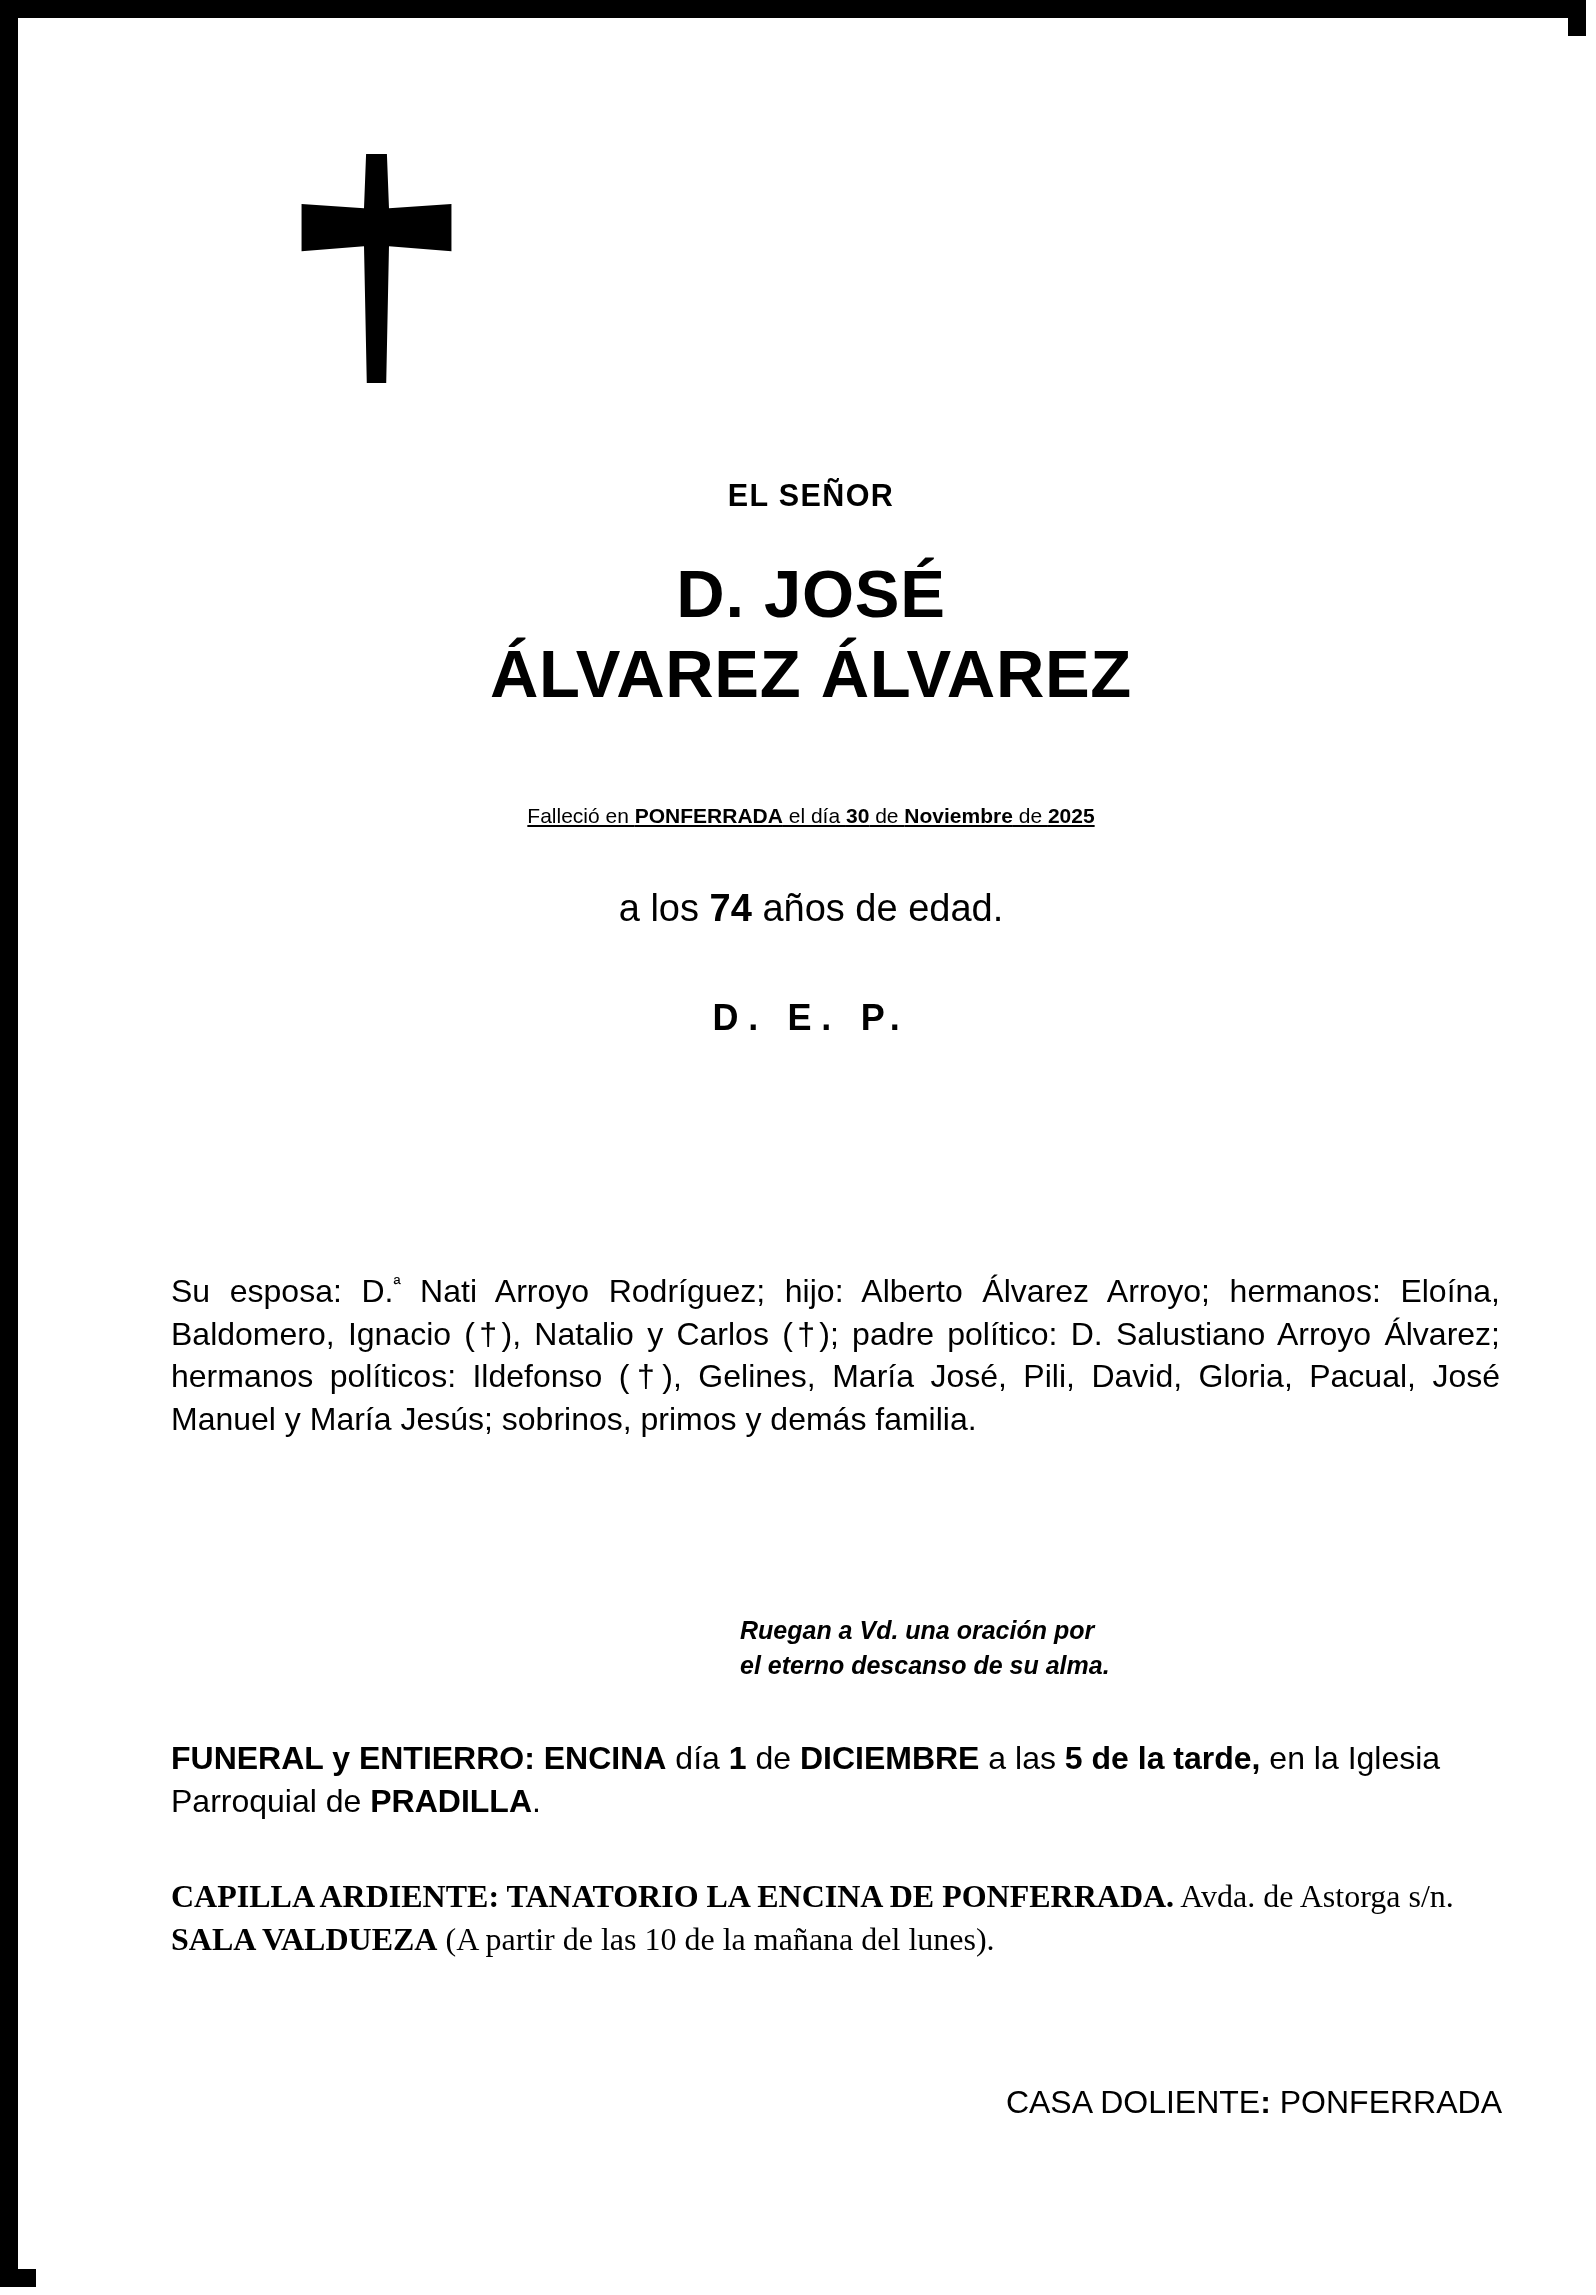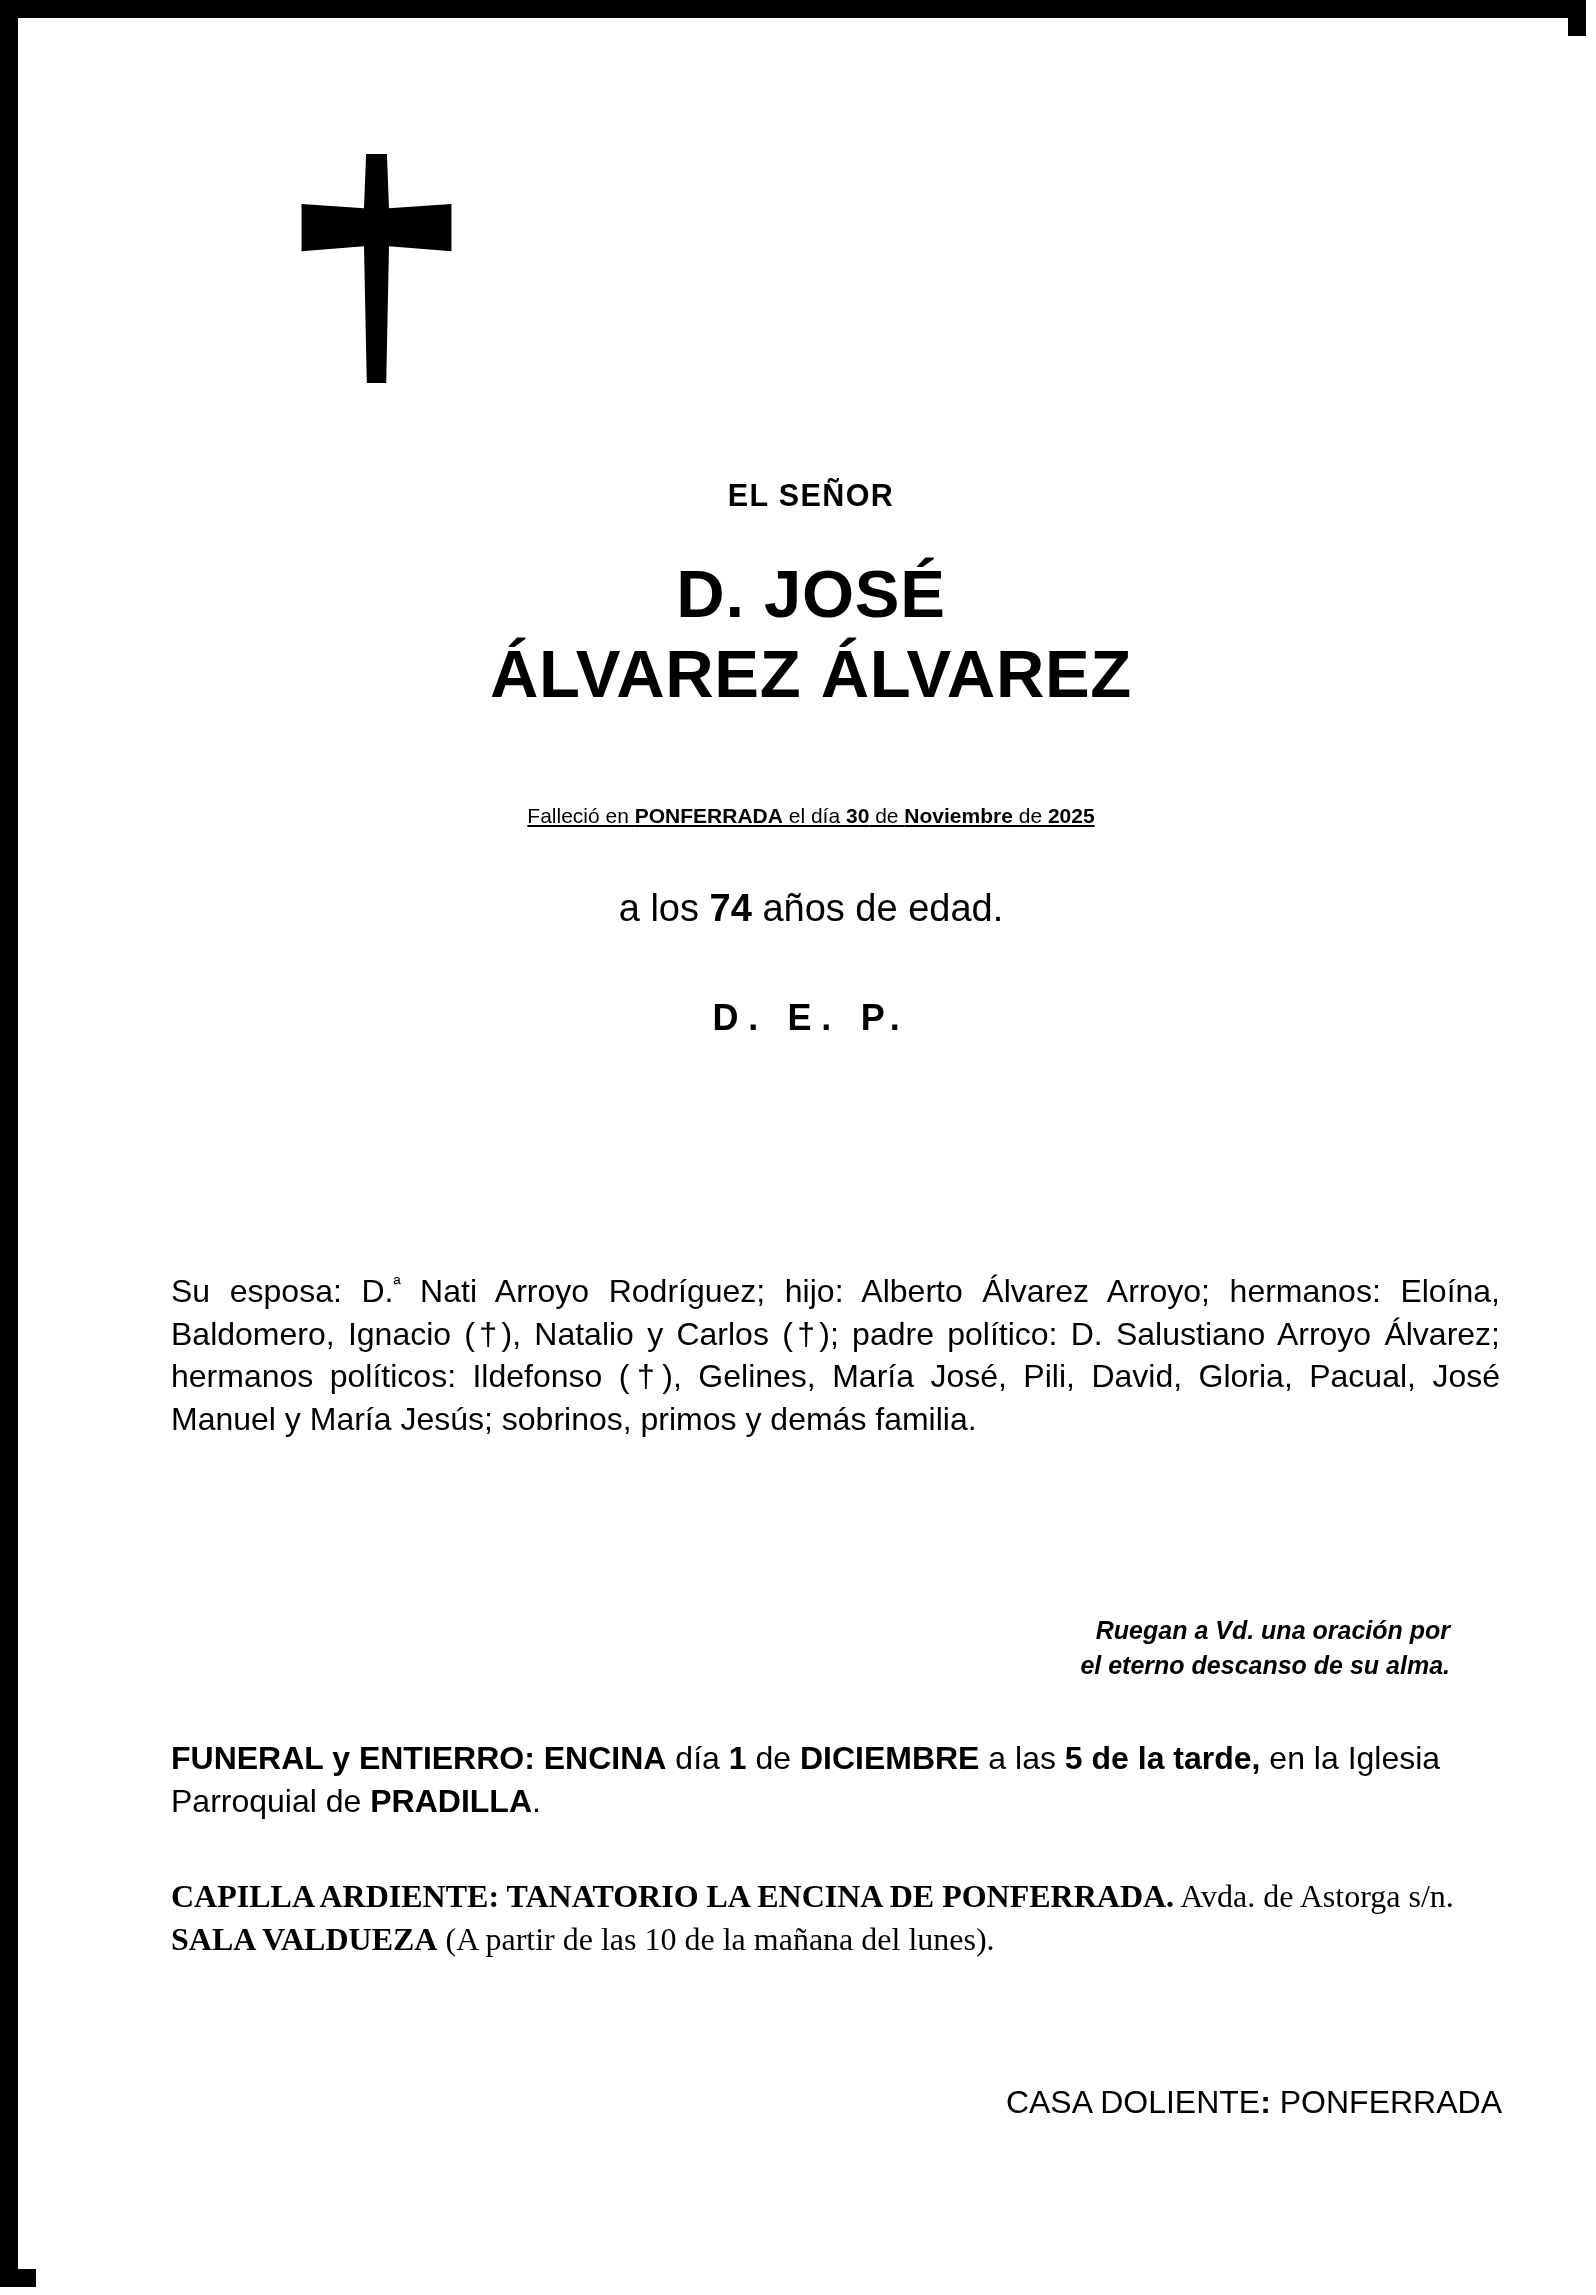--- a/index.html
+++ b/index.html
@@ -138,24 +138,23 @@
   }
   .family sup {
     font-size: 0.6em;
     vertical-align: super;
     line-height: 0;
   }
 
   
   .prayer {
     position: absolute;
-    right: 136px;
+    right: 152px;
     top: 1577px;
     width: 694px;
-    text-align: right;
     font-size: 25px;
     font-weight: 700;
     font-style: italic;
     line-height: 1.38;
   }
 
   
   .service {
     position: absolute;
     left: 135px;

